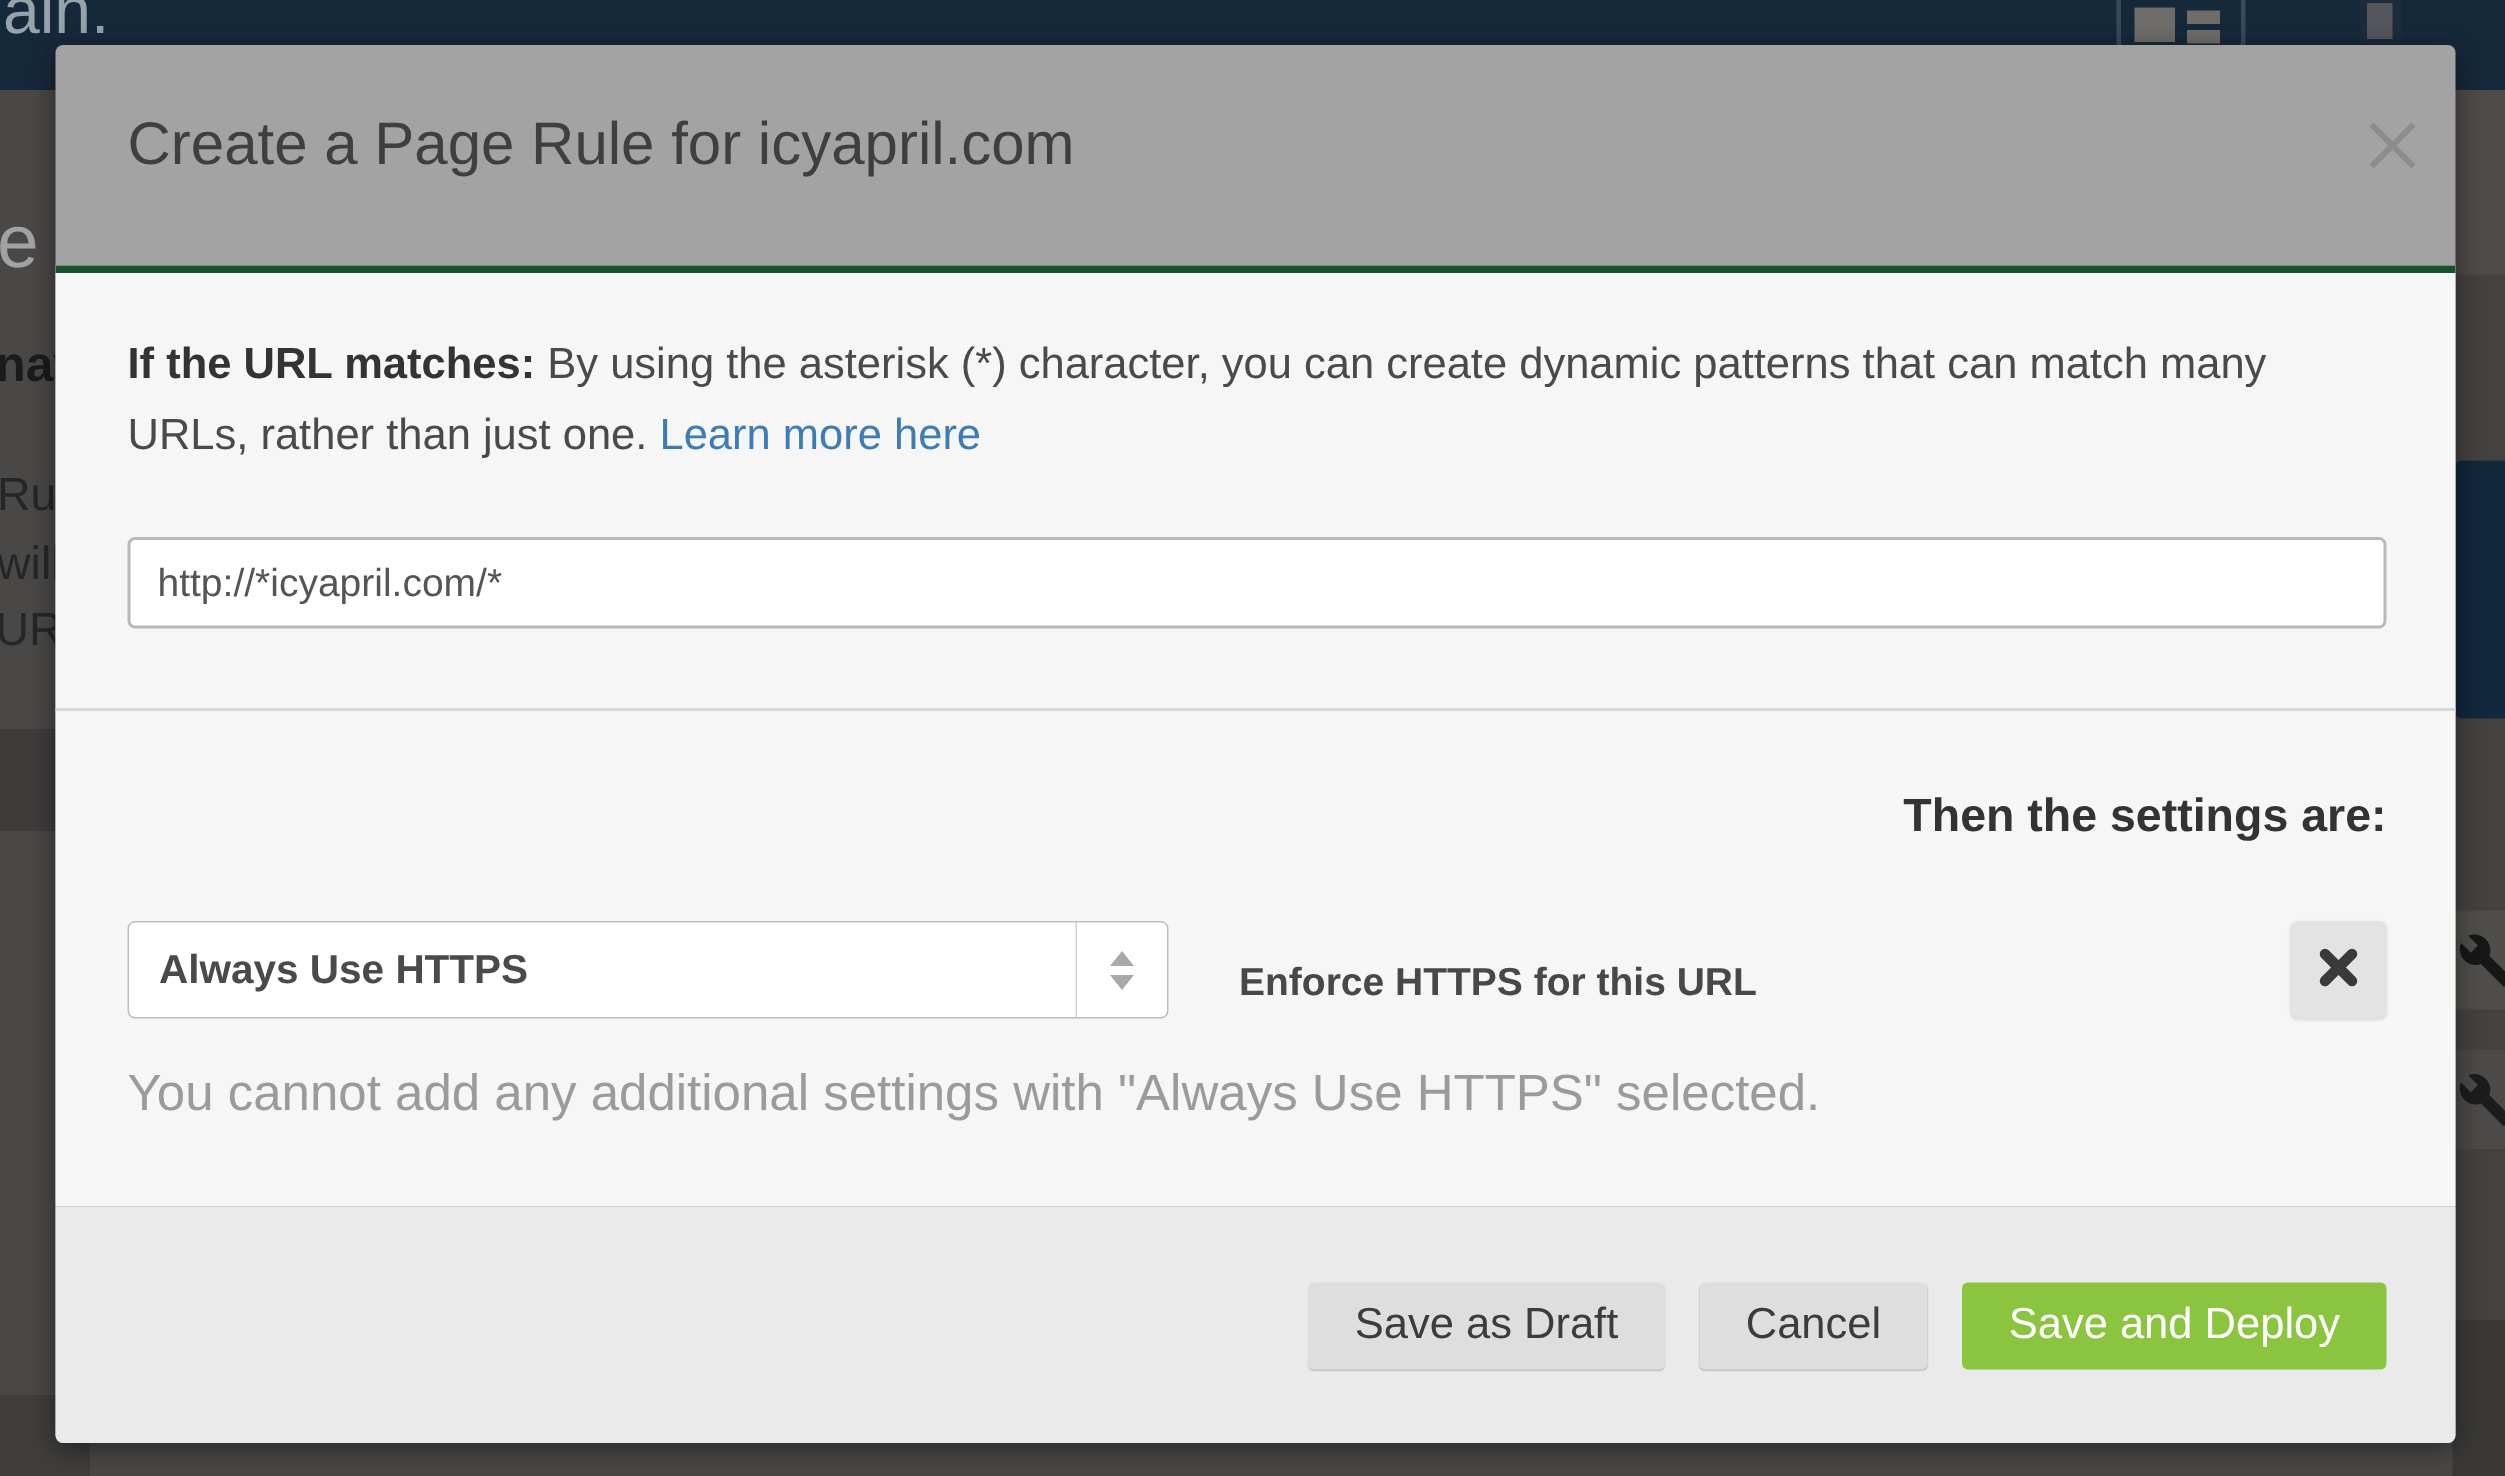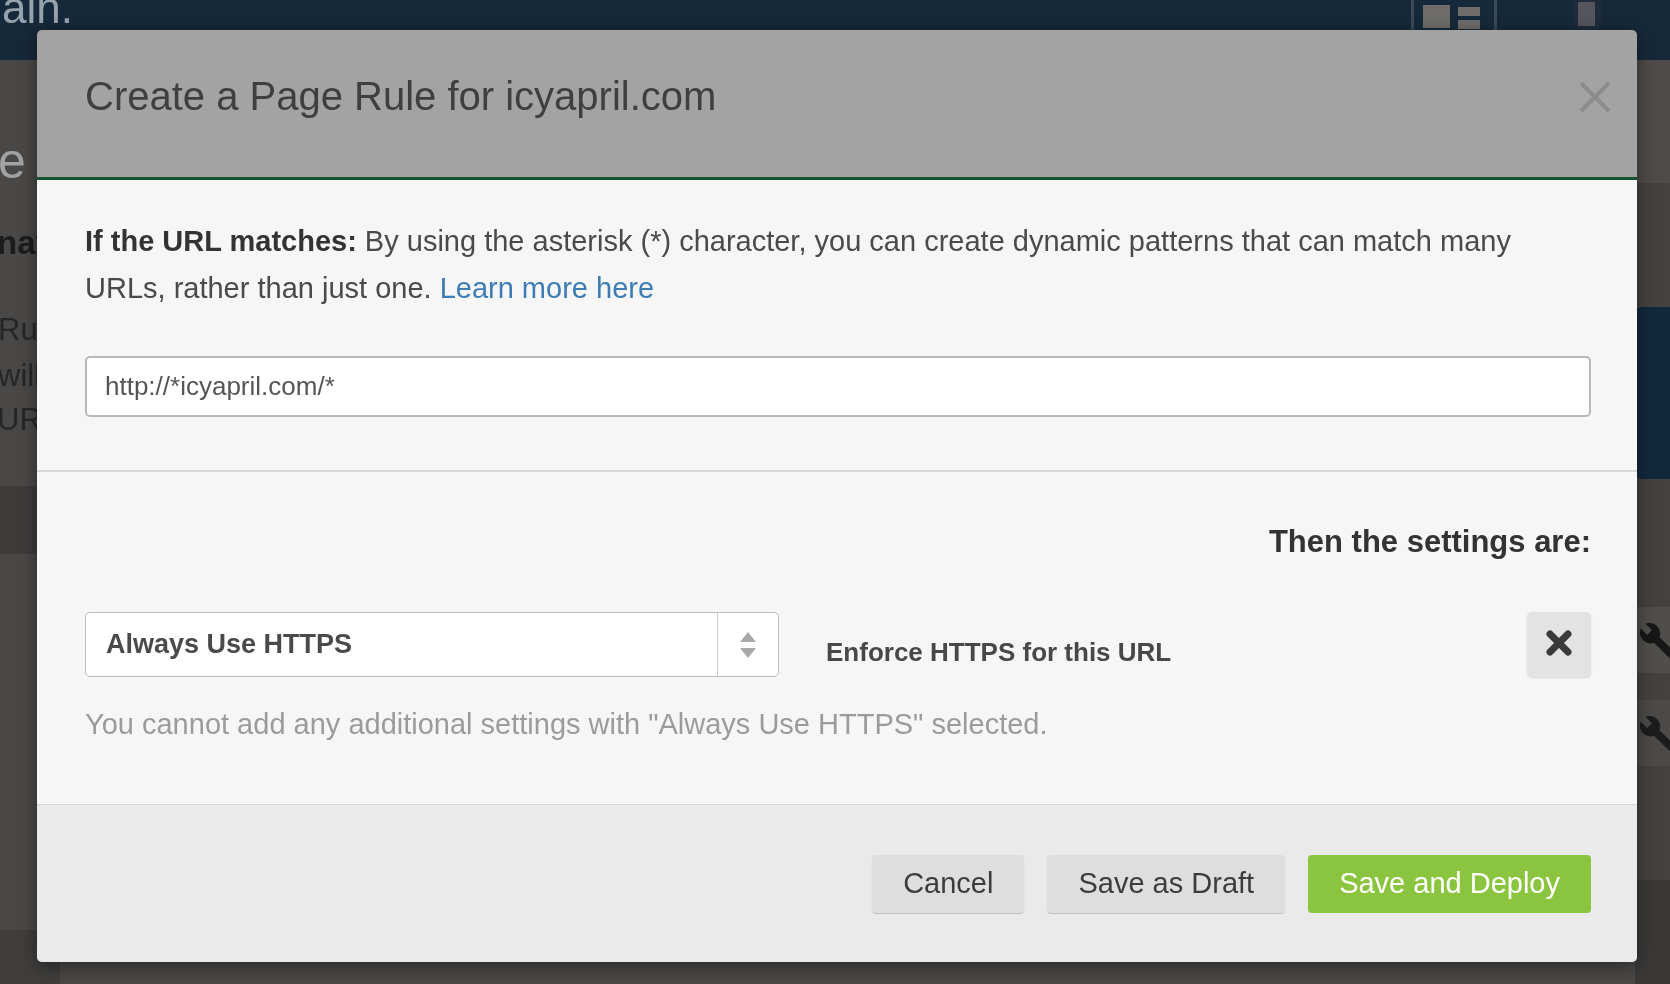--- a/index.html
+++ b/index.html
@@ -43,21 +43,21 @@
   .modal {
     position: absolute; left: 37px; top: 30px; width: 1600px; height: 932px;
     background: #a3a3a3; border-radius: 5px; box-shadow: 0 4px 18px rgba(0,0,0,0.45);
     display: flex; flex-direction: column;
   }
   .m-title { height: 147px; position: relative; flex: none; }
   .m-title h1 { margin: 0; padding: 44px 0 0 48px; font-size: 40px; font-weight: normal; color: #3f3f3f; }
   .close-btn { position: absolute; top: 42px; right: 16px; width: 52px; height: 52px;
     background: none; border: none; cursor: pointer; }
 
-  .m-body { flex: 1; background: #f6f6f6; border-top: 3px solid #14532d; }
+  .m-body { flex: 1; background: #f6f6f6; border-top: 5px solid #14532d; }
   .sec1 { box-sizing: border-box; height: 292px; padding: 38px 46px 0 48px; border-bottom: 2px solid #d8d8d8; }
   .desc { max-width: 1485px; font-size: 29px; line-height: 47px; color: #4a4a4a; }
   .desc b { color: #333; }
   .link { color: #3e7cb5; text-decoration: none; cursor: pointer; }
   .url-input { display: block; margin-top: 44px; width: 100%; box-sizing: border-box; height: 61px;
     border: 2px solid #b9b9b9; border-radius: 5px; padding: 0 18px; font-size: 26px; color: #555;
     background: #fff; font-family: inherit; outline: none; }
 
   .sec2 { padding: 52px 46px 0 48px; }
   .sec2 h2 { font-size: 31px; color: #333; font-weight: bold; text-align: right; }
@@ -67,21 +67,21 @@
     display: flex; align-items: center; padding-left: 20px; font-size: 27px; color: #4a4a4a; cursor: pointer; }
   .spinner { position: absolute; top: 0; right: 0; width: 60px; height: 100%;
     border-left: 1px solid #cfcfcf; display: flex; flex-direction: column;
     align-items: center; justify-content: center; gap: 6px; }
   .tri-up   { width: 0; height: 0; border-left: 8px solid transparent; border-right: 8px solid transparent; border-bottom: 10px solid #a9a9a9; }
   .tri-down { width: 0; height: 0; border-left: 8px solid transparent; border-right: 8px solid transparent; border-top: 10px solid #a9a9a9; }
   .setting-desc { margin-left: 47px; font-size: 26px; color: #484848; margin-top: 16px; }
   .remove-btn { position: absolute; right: 0; top: 0; width: 64px; height: 65px;
     background: #e3e3e3; border: none; border-radius: 5px; cursor: pointer;
     box-shadow: 0 1px 2px rgba(0,0,0,0.12); }
-  .helper { margin-top: 31px; font-size: 29px; color: #9b9b9b; }
+  .helper { margin-top: 31px; font-size: 34px; color: #9b9b9b; }
 
   .m-footer { height: 158px; flex: none; background: #eaeaea; border-top: 1px solid #d5d5d5;
     border-radius: 0 0 5px 5px; display: flex; align-items: center; justify-content: flex-end;
     padding-right: 46px; gap: 23px; box-sizing: border-box; }
   .btn { height: 58px; border: none; border-radius: 4px; font-size: 29px; font-family: inherit;
     padding: 0 31px; cursor: pointer; }
   .btn-gray  { background: #dedede; color: #3c3c3c; box-shadow: 0 1px 1px rgba(0,0,0,0.18); }
   .btn-green { background: #8bc53f; color: #ffffff; text-align: right; }
 </style>
 </head>
@@ -160,19 +160,19 @@
               <path d="M6 6 L24 24 M24 6 L6 24" stroke="#3a3a3a" stroke-width="7" stroke-linecap="round" fill="none"></path>
             </svg>
           </button>
         </div>
 
         <div class="helper">You cannot add any additional settings with "Always Use HTTPS" selected.</div>
       </div>
     </div>
 
     <div class="m-footer">
+      <button class="btn btn-gray">Save as Draft</button>
       <button class="btn btn-gray">Cancel</button>
-      <button class="btn btn-gray">Save as Draft</button>
       <button class="btn btn-green">Save and Deploy</button>
     </div>
 
   </div>
 </div>
 
 </body></html>

